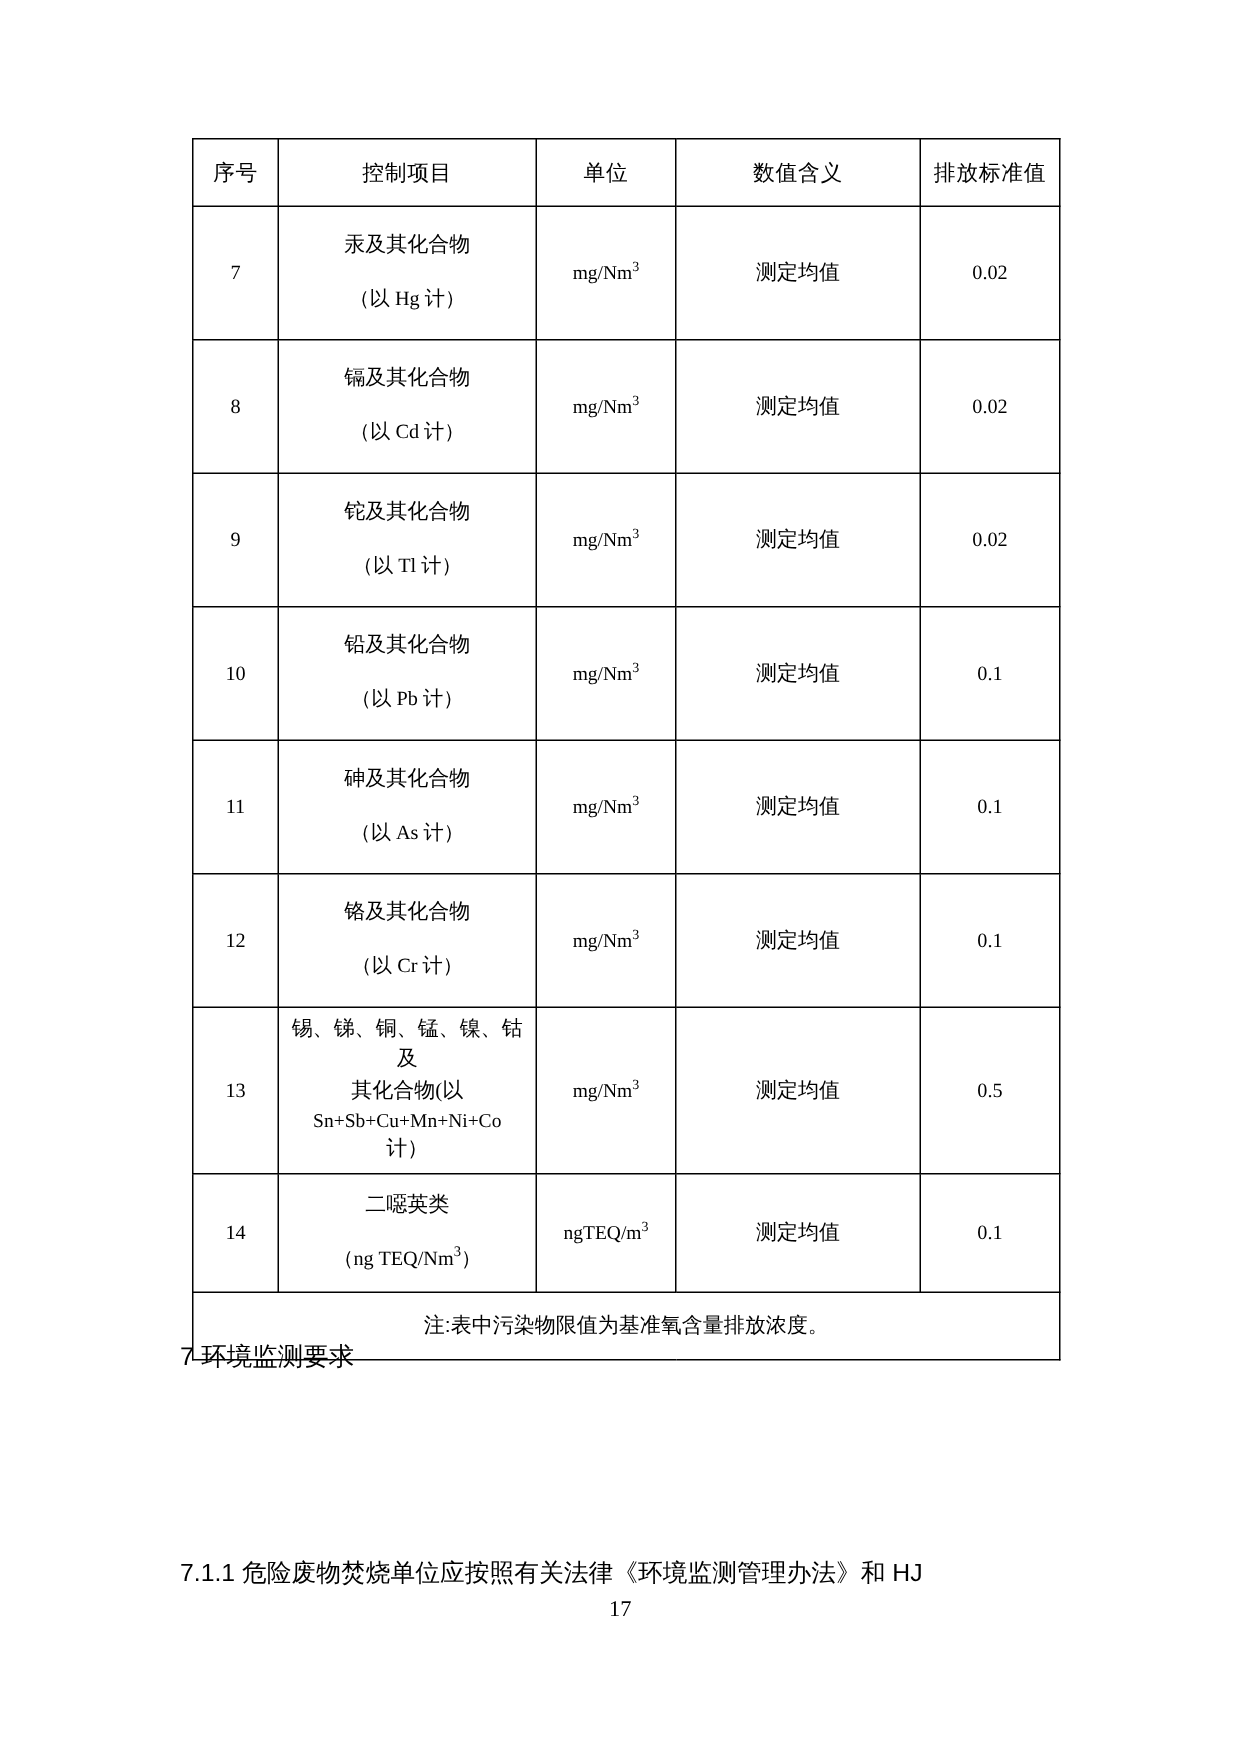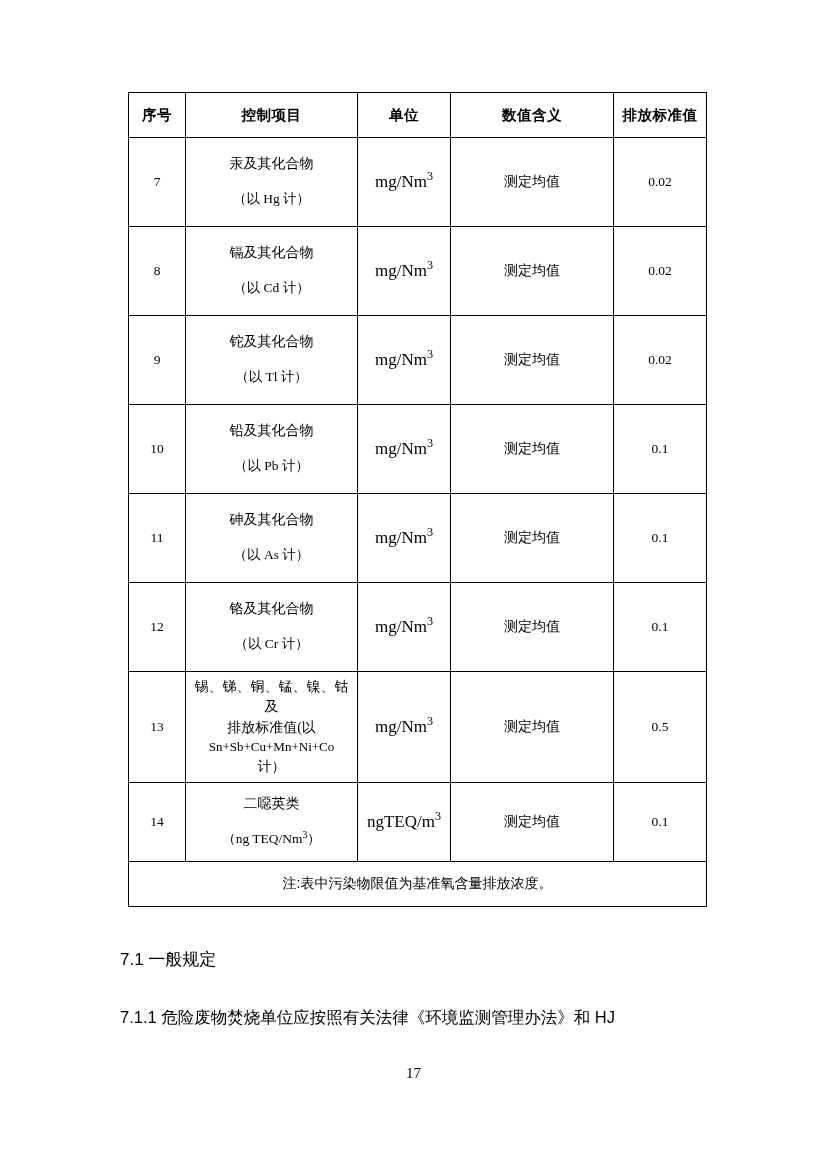--- a/index.html
+++ b/index.html
@@ -37,28 +37,28 @@
     font-weight: normal;
   }
   col.c-no    { width: 57px; }
   col.c-item  { width: 172px; }
   col.c-unit  { width: 93px; }
   col.c-mean  { width: 163px; }
   col.c-std   { width: 93px; }
 
   table.spec thead td {
     height: 44px;
-    font-weight: bold;
+    font-weight: normal;
     font-size: 14.5px;
     font-family: "Liberation Sans", "DejaVu Sans", sans-serif;
     letter-spacing: 0.5px;
   }
 
   .cell-no    { font-size: 13.5px; }
-  .cell-unit  { font-size: 17px; }
+  .cell-unit  { font-size: 13px; }
   .cell-mean  { font-size: 14px; }
   .cell-std   { font-size: 13.5px; }
 
   .item-cn {
     font-size: 14px;
     line-height: 1.35;
     font-family: "Liberation Serif", "DejaVu Serif", serif;
   }
   .item-sub {
     font-size: 13.5px;
@@ -206,21 +206,21 @@
           <td class="cell-unit"><span>mg/Nm</span><sup>3</sup></td>
           <td class="cell-mean">测定均值</td>
           <td class="cell-std">0.1</td>
         </tr>
 
         <tr class="row-13">
           <td class="cell-no">13</td>
           <td>
             <div class="item-block">
               <div class="ln-cn">锡、锑、铜、锰、镍、钴及</div>
-              <div class="ln-cn">排放标准值(以</div>
+              <div class="ln-cn">其化合物(以</div>
               <div class="ln-en">Sn+Sb+Cu+Mn+Ni+Co</div>
               <div class="ln-cn">计）</div>
             </div>
           </td>
           <td class="cell-unit"><span>mg/Nm</span><sup>3</sup></td>
           <td class="cell-mean">测定均值</td>
           <td class="cell-std">0.5</td>
         </tr>
 
         <tr class="row-14">
@@ -235,18 +235,18 @@
         </tr>
 
         <tr>
           <td class="note-cell" colspan="5">注:表中污染物限值为基准氧含量排放浓度。</td>
         </tr>
 
       </tbody>
     </table>
   </div>
 
-  <div class="body-text h-sub" style="top:948px;">7.1 一般规定</div>
-  <div class="body-text para" style="top:1005px;">7.1.1 危险废物焚烧单位应按照有关法律《环境监测管理办法》和 HJ</div>
+  <div class="body-text h-sec" style="top:893px;">7  环境监测要求</div>
+  <div class="body-text para" style="top:1037px;">7.1.1 危险废物焚烧单位应按照有关法律《环境监测管理办法》和 HJ</div>
 
   <div class="pg-num">17</div>
 
 </div>
 
 </body></html>

